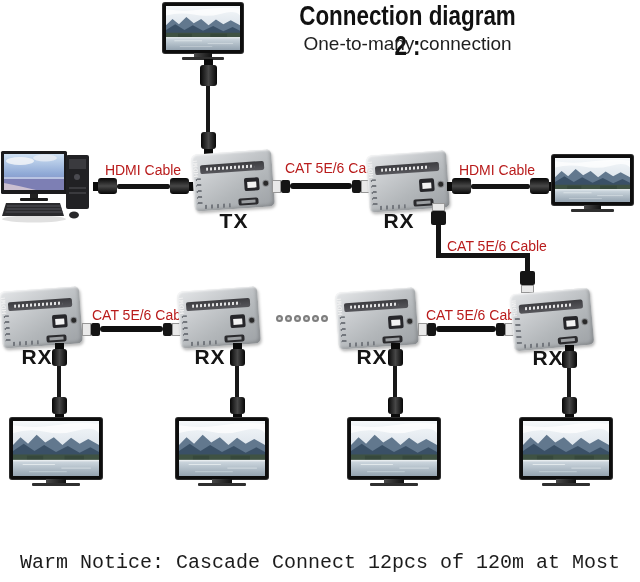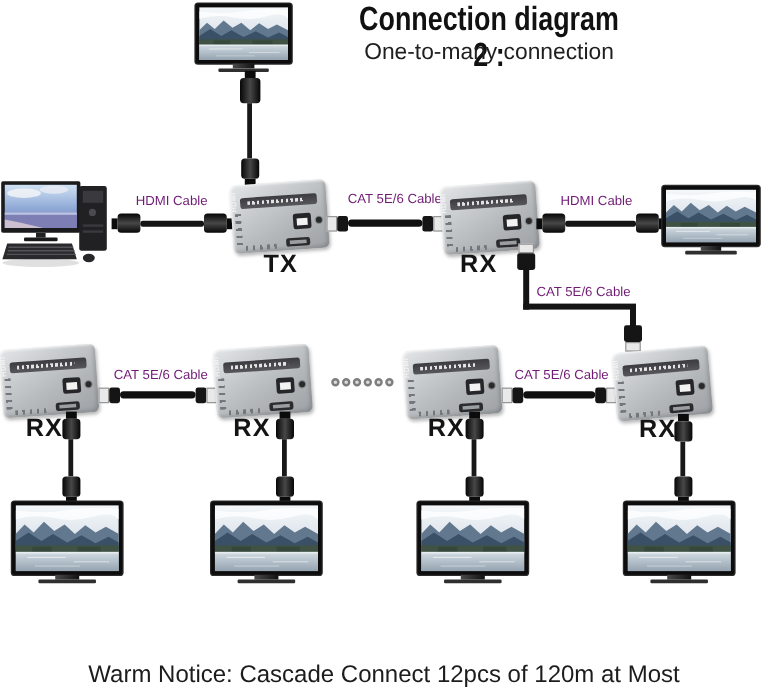--- a/index.html
+++ b/index.html
@@ -4,24 +4,24 @@
 <style>
   html,body{margin:0;padding:0;background:#fff;}
   .stage{position:relative;width:640px;height:582px;background:#ffffff;overflow:hidden;
          font-family:"Liberation Sans",sans-serif;color:#1b1b1b;}
   .abs{position:absolute;}
 
   
   .title{left:265px;top:1px;width:285px;text-align:center;font-size:28px;line-height:30px;
          font-weight:bold;letter-spacing:0;transform:scaleX(.8);transform-origin:50% 50%;color:#111;}
   .subtitle{left:265px;top:33px;width:285px;text-align:center;font-size:19px;color:#1f1f1f;}
-  .notice{left:0;top:551px;width:640px;text-align:center;font-size:20px;color:#1c1c1c;}
-
-  
-  .clabel{font-size:11px;color:#701a75;text-align:center;white-space:nowrap;}
+  .notice{left:0;top:551px;width:640px;text-align:center;font-size:20px;color:#1c1c1c;font-family:Liberation Mono, monospace;}
+
+  
+  .clabel{font-size:14px;color:#b91c1c;text-align:center;white-space:nowrap;}
 
   
   .ext{position:absolute;width:80px;height:57px;border-radius:5px;
        background:linear-gradient(150deg,#e3e5e7 0%,#c7cacd 35%,#b3b7ba 62%,#9da1a5 100%);
        box-shadow:1px 2px 3px rgba(0,0,0,.28), inset 1px 1px 2px rgba(255,255,255,.75), inset -2px -2px 3px rgba(0,0,0,.15);}
   .ext .stripe{position:absolute;left:8px;top:11px;width:64px;height:9px;border-radius:2px;
        background:linear-gradient(180deg,#3c3c40,#56565b);}
   .ext .stripe::after{content:"";position:absolute;left:6px;top:3px;width:48px;height:3px;
        background:repeating-linear-gradient(90deg,rgba(255,255,255,.85) 0 2px,transparent 2px 4px);}
   .ext .etag{position:absolute;left:-5px;top:11px;font-size:6px;font-weight:bold;color:#f2f2f2;

